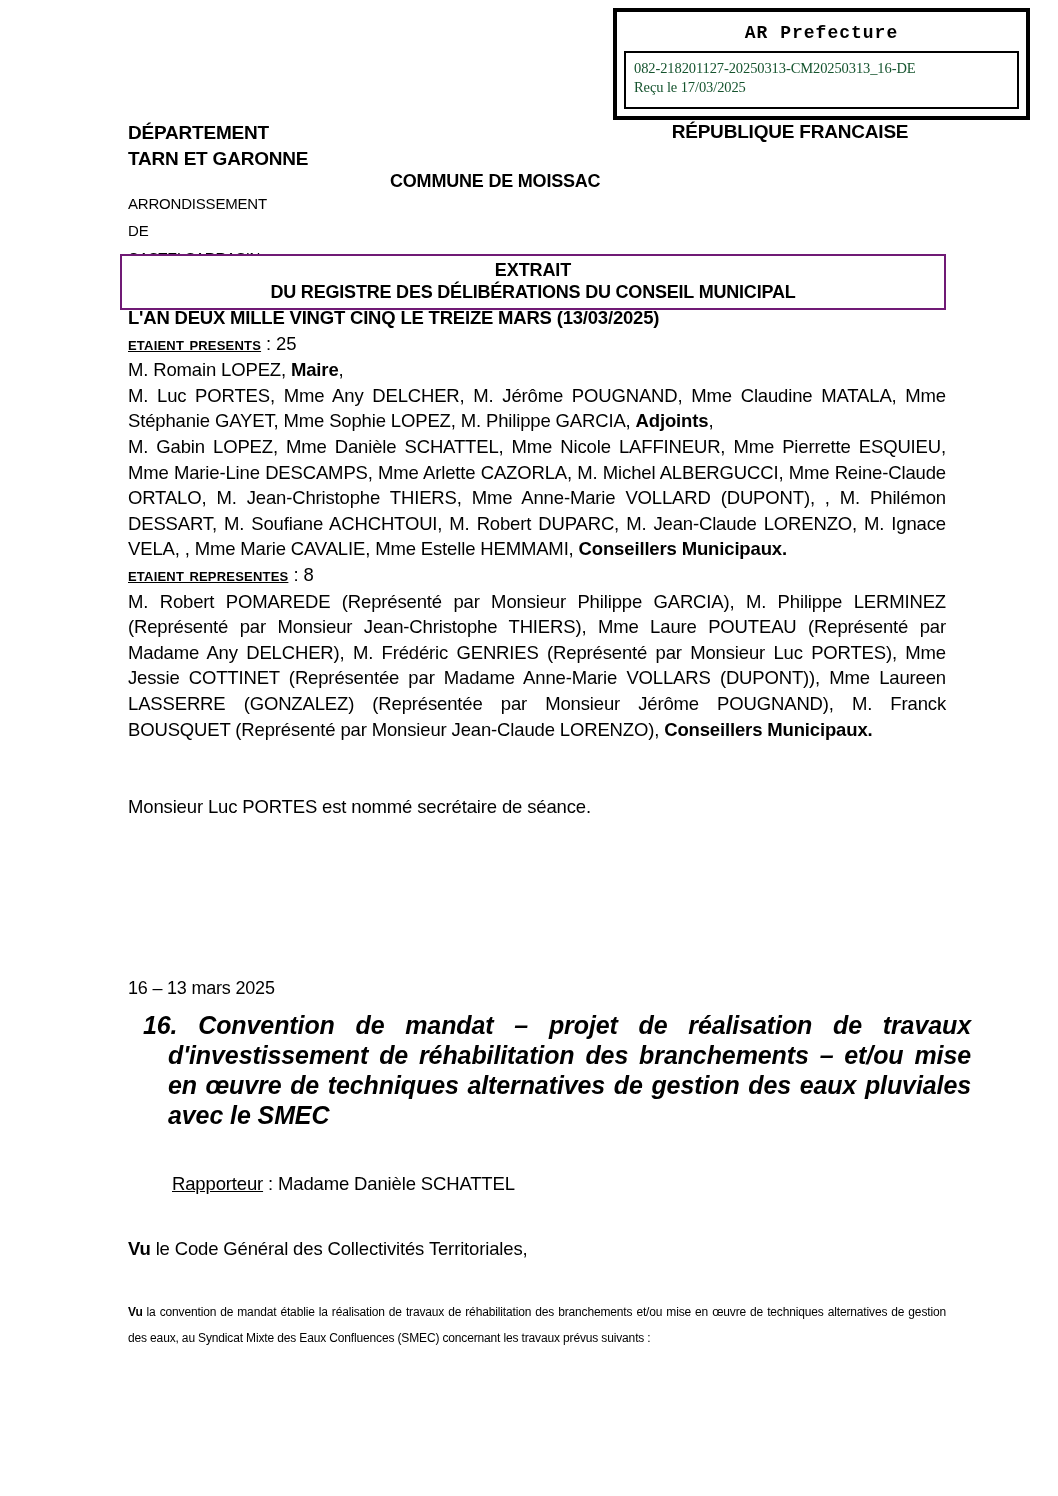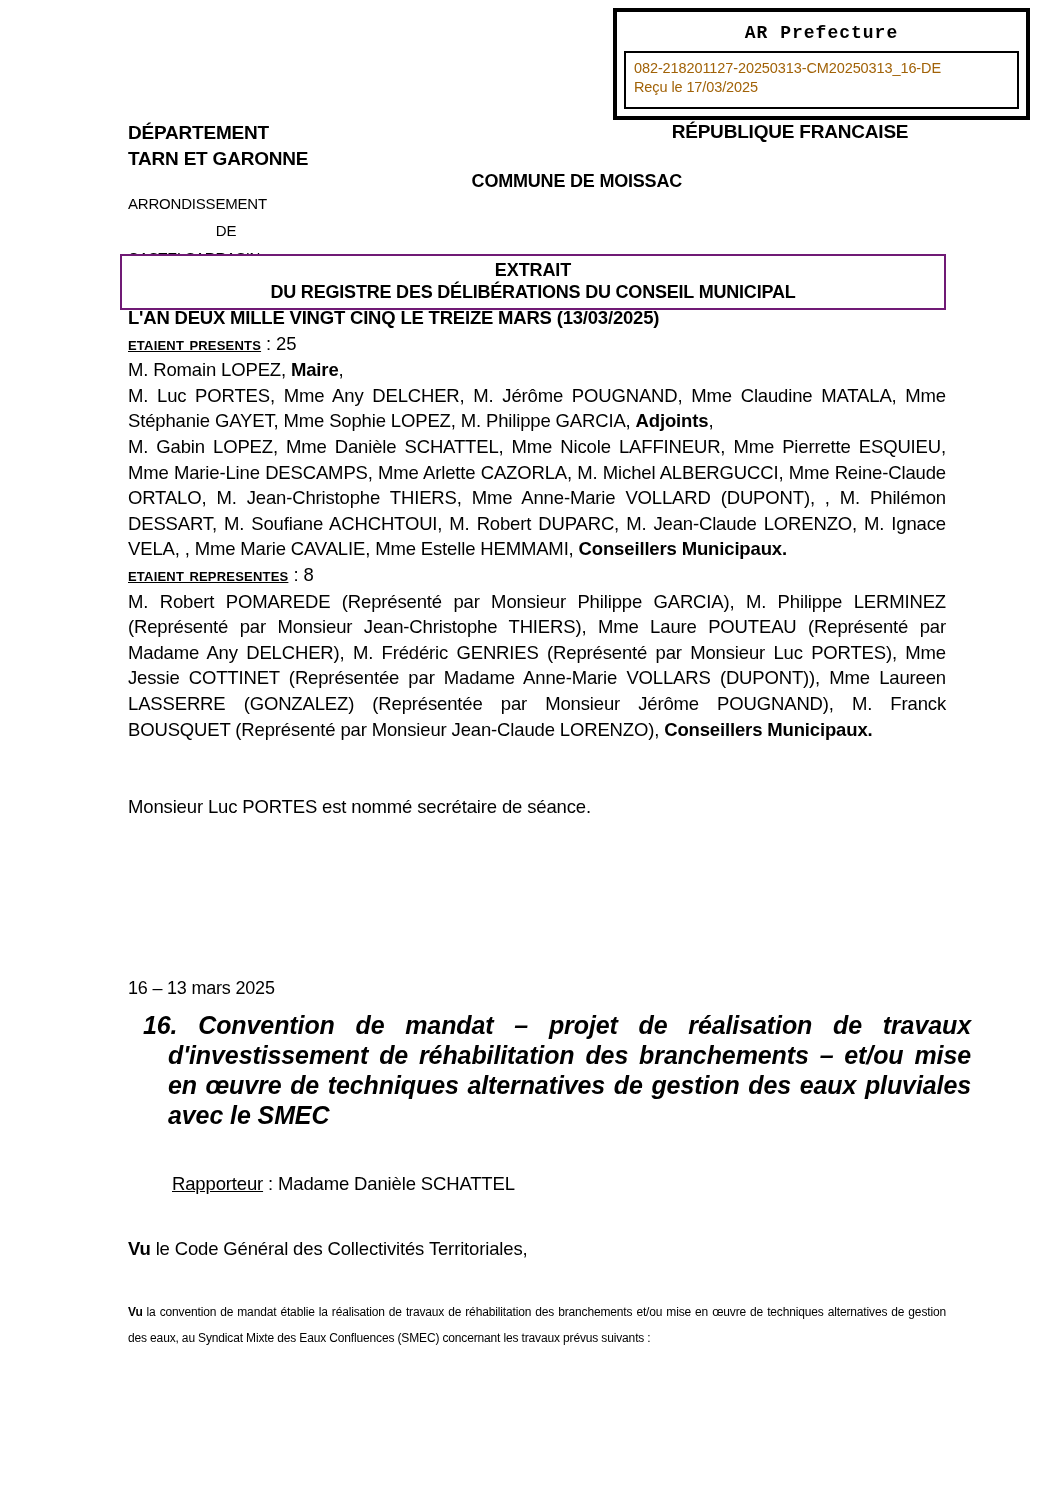--- a/index.html
+++ b/index.html
@@ -37,25 +37,25 @@
     font-size: 18px;
     text-align: center;
     letter-spacing: 1px;
     padding: 6px 0 8px 0;
   }
   .stamp-box {
     border: 2px solid #000000;
     padding: 6px 8px 10px 8px;
   }
   .stamp-line {
-    font-family: Liberation Sans, sans-serif;
+    font-family: Liberation Serif, serif;
     font-size: 14.5px;
     line-height: 19px;
     white-space: pre;
-    color: #a16207;
+    color: #14532d;
     letter-spacing: -0.1px;
   }
 
   
   .dept-block {
     position: absolute;
     left: 128px;
     top: 120px;
     font-weight: bold;
     font-size: 19px;
@@ -65,38 +65,38 @@
   .arrond-block {
     position: absolute;
     left: 128px;
     top: 190px;
     font-weight: normal;
     font-size: 15px;
     line-height: 27px;
     letter-spacing: -0.2px;
     width: 196px;
   }
-  .arrond-block .ctr { text-align: center; }
+  .arrond-block .ctr { }
 
   .republique {
     position: absolute;
     left: 640px;
     top: 121px;
     width: 300px;
     text-align: center;
     font-weight: bold;
     font-size: 19px;
     letter-spacing: -0.2px;
   }
   .commune {
     position: absolute;
     left: 390px;
     top: 171px;
     width: 292px;
-    text-align: right;
+    text-align: left;
     font-weight: bold;
     font-size: 18px;
     letter-spacing: -0.2px;
   }
 
   
   .extrait-box {
     position: absolute;
     left: 120px;
     top: 254px;

